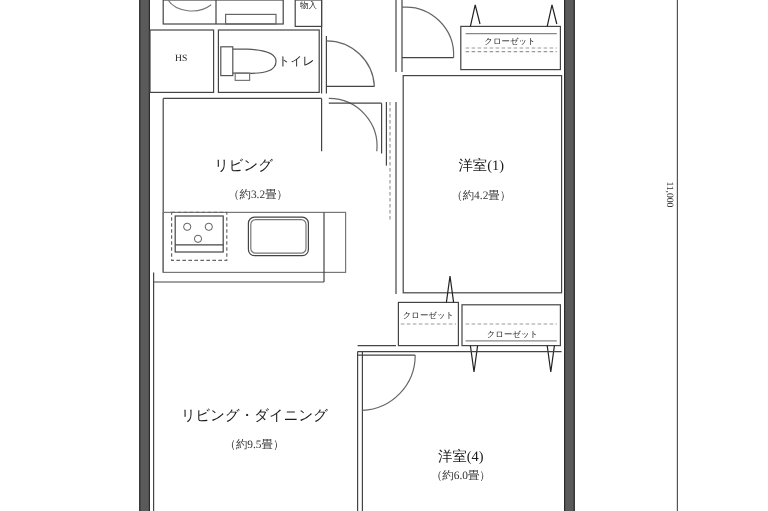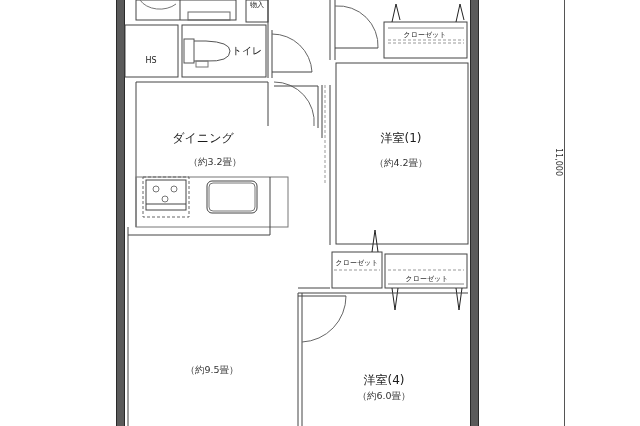--- a/index.html
+++ b/index.html
@@ -10,21 +10,21 @@
   .lbl { position:absolute; white-space:nowrap; text-align:center; transform:translateX(-50%); }
   .room-name { font-size:12px; color:#1a1a1a; }
   .room-area { font-size:9.5px; color:#333; }
   .small { font-size:7px; color:#222; }
   .dim { font-size:8px; color:#333; transform:translate(-50%,-50%) rotate(90deg); }
   svg { position:absolute; left:0; top:0; }
 </style>
 </head>
 <body>
 
-<div class="abs" style="left:0;top:0;width:592px;height:426px;">
+<div class="abs" style="left:0;top:0;width:592px;height:426px;font-family:Liberation Serif, serif;">
 
   <div class="abs wall-thick" style="left:116px;top:0;width:9px;height:426px;"></div>
   <div class="abs wall-thick" style="left:470px;top:0;width:9px;height:426px;"></div>
 
   <div class="abs" style="left:564px;top:0;width:1px;height:426px;background:#555;"></div>
   <div class="lbl dim" style="left:558px;top:162px;">11,000</div>
 
   <svg width="640" height="426" viewBox="0 0 640 426">
     <g fill="none" stroke="#444" stroke-width="1">
 
@@ -104,30 +104,31 @@
     </g>
 
     <g stroke="#555" stroke-width="0.8" fill="none">
       <circle cx="156" cy="189" r="3"></circle>
       <circle cx="174" cy="189" r="3"></circle>
       <circle cx="165" cy="199" r="3"></circle>
     </g>
   </svg>
 
   <div class="lbl small" style="left:257px;top:0px;">物入</div>
-  <div class="lbl small" style="left:151px;top:56px;font-size:8px;">HS</div>
+  <div class="lbl small" style="left:151px;top:44px;font-size:8px;">HS</div>
   <div class="lbl" style="left:247px;top:44px;font-size:10px;">トイレ</div>
   <div class="lbl small" style="left:425px;top:30px;">クローゼット</div>
   <div class="lbl small" style="left:357px;top:258px;">クローゼット</div>
   <div class="lbl small" style="left:427px;top:274px;">クローゼット</div>
 
-  <div class="lbl room-name" style="left:203px;top:130px;">ダイニング</div>
+  <div class="lbl room-name" style="left:203px;top:130px;">リビング</div>
   <div class="lbl room-area" style="left:203px;top:156px;margin-left:12px;">（約3.2畳）</div>
 
   <div class="lbl room-name" style="left:401px;top:130px;">洋室(1)</div>
   <div class="lbl room-area" style="left:401px;top:157px;">（約4.2畳）</div>
 
+  <div class="lbl room-name" style="left:212px;top:338px;">リビング・ダイニング</div>
   <div class="lbl room-area" style="left:212px;top:364px;">（約9.5畳）</div>
 
   <div class="lbl room-name" style="left:384px;top:372px;">洋室(4)</div>
   <div class="lbl room-area" style="left:384px;top:390px;">（約6.0畳）</div>
 
 </div>
 
 </body></html>

